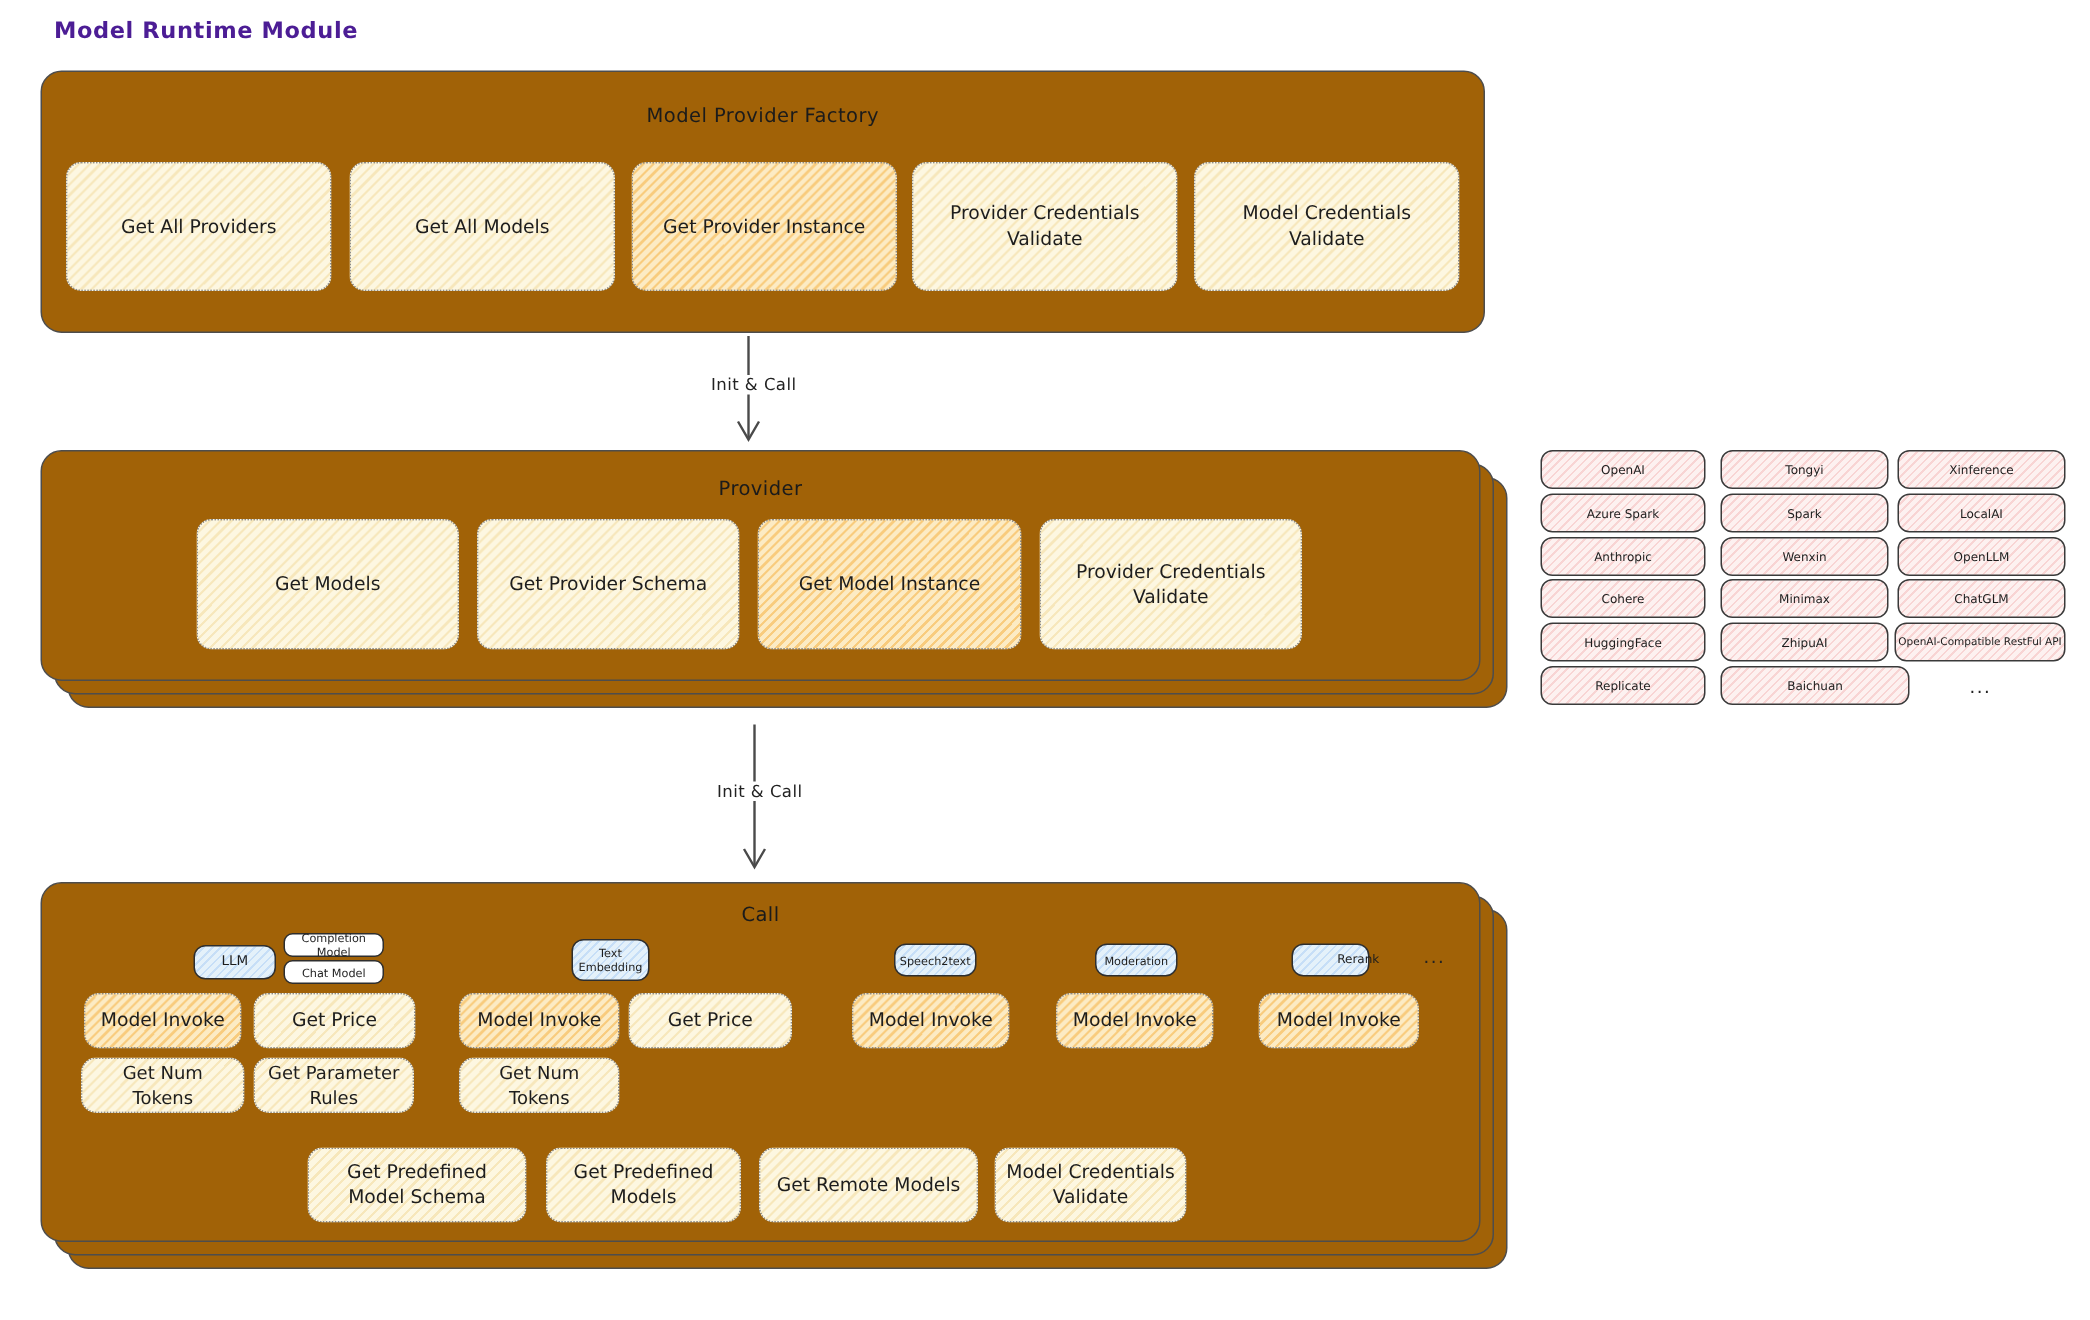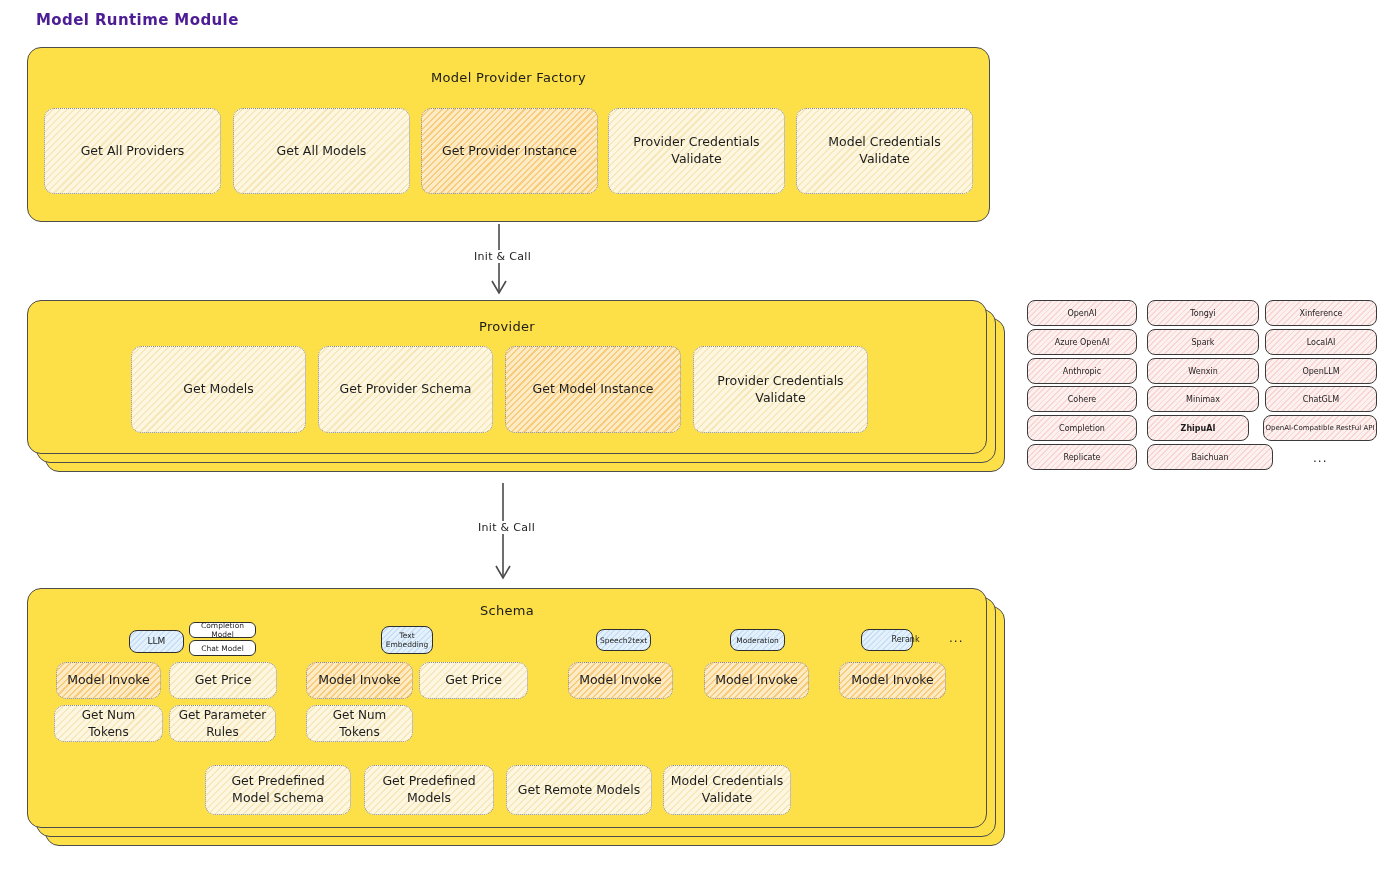--- a/index.html
+++ b/index.html
@@ -1,20 +1,20 @@
 <!DOCTYPE html>
 <html><head>
 <meta charset="utf-8">
 <style>
   html,body{margin:0;padding:0;background:#fff;}
   .canvas{position:relative;width:1393px;height:880px;background:#ffffff;
     font-family:"DejaVu Sans",sans-serif;color:#1d1d1d;overflow:hidden;}
   .abs{position:absolute;}
   .page-title{font-size:15px;font-weight:700;letter-spacing:.4px;color:#4c1d95;}
-  .card{position:absolute;background:#fde047;border:1.6px solid #4d4d4d;border-radius:14px;}
+  .card{position:absolute;background:#a16207;border:1.6px solid #4d4d4d;border-radius:14px;}
   .card-title{position:absolute;left:0;right:0;text-align:center;font-size:13px;color:#1b1b1b;letter-spacing:.3px;}
   .fnbox{position:absolute;display:flex;align-items:center;justify-content:center;text-align:center;
     border:1.5px dotted #8b8b8b;border-radius:10px;font-size:12.5px;line-height:1.35;padding:2px 6px;box-sizing:border-box;
     background:repeating-linear-gradient(135deg,rgba(233,196,106,.32) 0 1.5px,rgba(0,0,0,0) 1.5px 5px),#fdf7e1;}
   .fnbox.hl{background:repeating-linear-gradient(135deg,rgba(243,156,18,.40) 0 1.6px,rgba(0,0,0,0) 1.6px 4.5px),#fcebc4;}
   .pcell{position:absolute;display:flex;align-items:center;justify-content:center;text-align:center;
     border:1.3px solid #3a3a3a;border-radius:8px;font-size:8px;white-space:nowrap;box-sizing:border-box;
     background:repeating-linear-gradient(135deg,rgba(231,111,111,.22) 0 1.2px,rgba(0,0,0,0) 1.2px 4px),#fdf1f0;}
   .pcell.small{font-size:7px;}
   .pmore{position:absolute;font-size:12px;letter-spacing:1px;color:#222;}
@@ -54,46 +54,46 @@
     <div class="card-title" style="top:18px;">Provider</div>
     <div class="fnbox" style="left:103px;top:45px;width:175px;height:87px;">Get Models</div>
     <div class="fnbox" style="left:290px;top:45px;width:175px;height:87px;">Get Provider Schema</div>
     <div class="fnbox hl" style="left:477px;top:45px;width:176px;height:87px;">Get Model Instance</div>
     <div class="fnbox" style="left:665px;top:45px;width:175px;height:87px;">Provider Credentials Validate</div>
   </div>
 
   <div class="pcell" style="left:1027px;top:300px;width:110px;height:26px;text-align:center;">OpenAI</div>
   <div class="pcell" style="left:1147px;top:300px;width:112px;height:26px;">Tongyi</div>
   <div class="pcell" style="left:1265px;top:300px;width:112px;height:26px;">Xinference</div>
-  <div class="pcell" style="left:1027px;top:329px;width:110px;height:26px;">Azure OpenAI</div>
+  <div class="pcell" style="left:1027px;top:329px;width:110px;height:26px;">Azure Spark</div>
   <div class="pcell" style="left:1147px;top:329px;width:112px;height:26px;">Spark</div>
   <div class="pcell" style="left:1265px;top:329px;width:112px;height:26px;">LocalAI</div>
   <div class="pcell" style="left:1027px;top:358px;width:110px;height:26px;">Anthropic</div>
   <div class="pcell" style="left:1147px;top:358px;width:112px;height:26px;">Wenxin</div>
   <div class="pcell" style="left:1265px;top:358px;width:112px;height:26px;">OpenLLM</div>
   <div class="pcell" style="left:1027px;top:386px;width:110px;height:26px;">Cohere</div>
   <div class="pcell" style="left:1147px;top:386px;width:112px;height:26px;">Minimax</div>
   <div class="pcell" style="left:1265px;top:386px;width:112px;height:26px;">ChatGLM</div>
-  <div class="pcell" style="left:1027px;top:415px;width:110px;height:26px;">Completion</div>
-  <div class="pcell" style="left:1147px;top:415px;width:102px;height:26px;font-weight:bold;">ZhipuAI</div>
+  <div class="pcell" style="left:1027px;top:415px;width:110px;height:26px;">HuggingFace</div>
+  <div class="pcell" style="left:1147px;top:415px;width:112px;height:26px;">ZhipuAI</div>
   <div class="pcell small" style="left:1263px;top:415px;width:114px;height:26px;">OpenAI-Compatible RestFul API</div>
   <div class="pcell" style="left:1027px;top:444px;width:110px;height:26px;">Replicate</div>
   <div class="pcell" style="left:1147px;top:444px;width:126px;height:26px;">Baichuan</div>
   <div class="pmore" style="left:1313px;top:451px;">...</div>
 
   <svg class="abs" style="left:488px;top:481px;" width="32" height="102">
     <line class="stack-line" x1="15" y1="2" x2="15" y2="96"></line>
     <polyline class="stack-line" points="8,85 15,97 22,85"></polyline>
   </svg>
   <div class="arrow-label" style="left:475px;top:521px;">Init &amp; Call</div>
 
   <div class="card" style="left:45px;top:606px;width:958px;height:238px;"></div>
   <div class="card" style="left:36px;top:597px;width:958px;height:238px;"></div>
   <div class="card" style="left:27px;top:588px;width:958px;height:238px;">
-    <div class="card-title" style="top:14px;">Schema</div>
+    <div class="card-title" style="top:14px;">Call</div>
 
     <div class="tag-blue" style="left:101px;top:41px;width:55px;height:23px;font-size:9px;">LLM</div>
     <div class="tag-white" style="left:161px;top:33px;width:67px;height:16px;">Completion Model</div>
     <div class="tag-white" style="left:161px;top:51px;width:67px;height:16px;">Chat Model</div>
     <div class="tag-blue" style="left:353px;top:37px;width:52px;height:28px;font-size:7.5px;padding:0 4px;">Text Embedding</div>
     <div class="tag-blue" style="left:568px;top:40px;width:55px;height:22px;font-size:7.5px;">Speech2text</div>
     <div class="tag-blue" style="left:702px;top:40px;width:55px;height:22px;font-size:7.5px;">Moderation</div>
     <div class="tag-blue" style="left:833px;top:40px;width:52px;height:22px;font-size:8px;padding-left:37px;">Rerank</div>
     <div class="pmore" style="left:921px;top:42px;">...</div>
 

